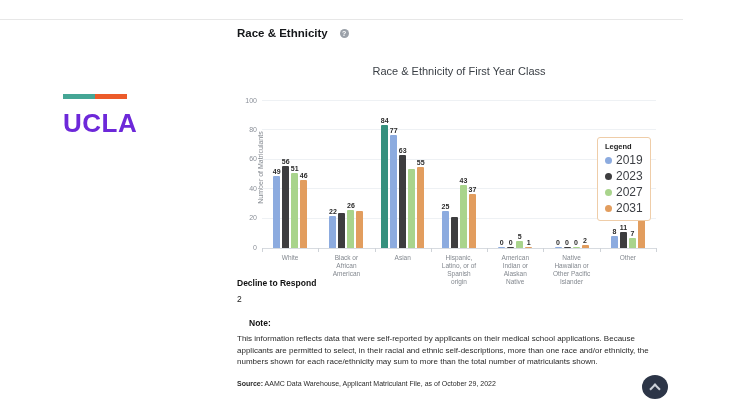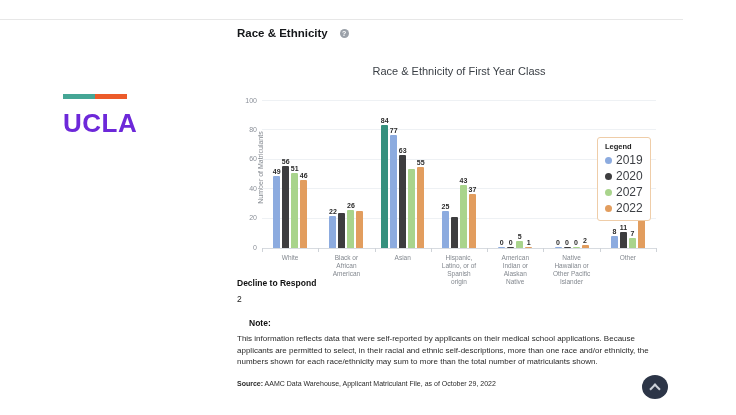--- a/index.html
+++ b/index.html
@@ -233,29 +233,29 @@
 
   <div class="legend">
     <div class="legend-title">Legend</div>
     <div id="legend-items">
         <div class="legend-item">
           <span class="legend-dot" style="background: rgb(140, 171, 223);"></span>
           <span class="legend-item-label">2019</span>
         </div>
         <div class="legend-item">
           <span class="legend-dot" style="background: rgb(61, 61, 63);"></span>
-          <span class="legend-item-label">2020</span>
+          <span class="legend-item-label">2023</span>
         </div>
         <div class="legend-item">
           <span class="legend-dot" style="background: rgb(169, 212, 140);"></span>
           <span class="legend-item-label">2027</span>
         </div>
         <div class="legend-item">
           <span class="legend-dot" style="background: rgb(226, 157, 94);"></span>
-          <span class="legend-item-label">2022</span>
+          <span class="legend-item-label">2031</span>
         </div>
       </div>
   </div>
 
   <div class="stats">
     <div class="stat-block stat-left">
       <div class="stat-label">Decline to Respond</div>
       <div class="stat-value">2</div>
     </div>
     <div class="stat-block stat-right">

